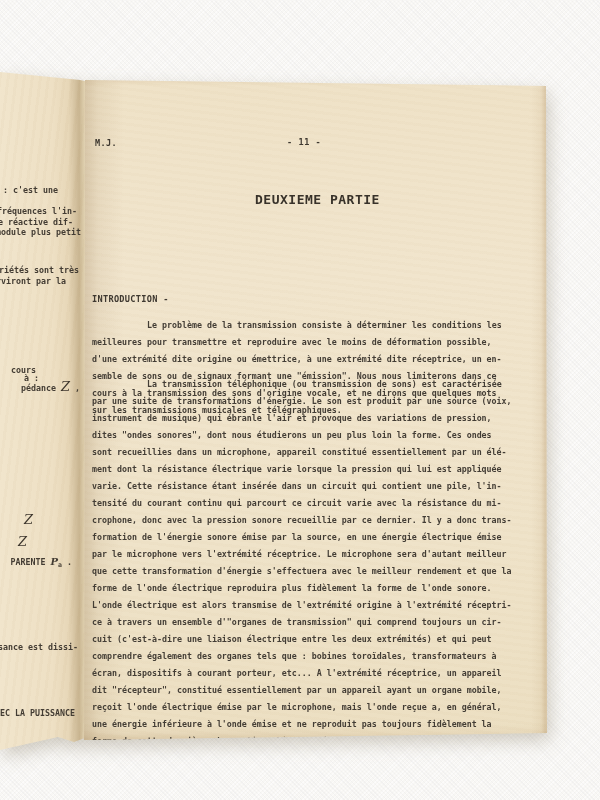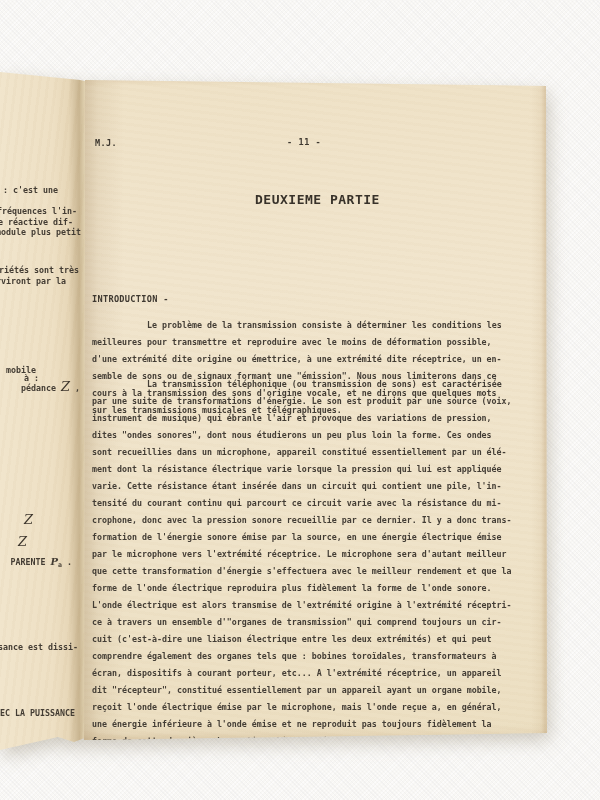--- a/index.html
+++ b/index.html
@@ -79,21 +79,21 @@
       <div class="lp-frag" style="top:151px;right:17px;">te réactive dif-</div>
       <div class="lp-frag" style="top:161px;right:9px;">. module plus petit</div>
       <div class="lp-frag" style="top:199px;right:11px;">priétés sont très</div>
       <div class="lp-frag" style="top:210px;right:24px;">rviront par la</div>
 
       <div class="lp-frag" style="top:285px;right:10px;margin-top:28px;">
         <span>pédance</span>
         <span class="script-z">Z</span>
         <span>,</span>
       </div>
-      <div class="lp-frag" style="top:299px;right:54px;">mobile</div>
+      <div class="lp-frag" style="top:299px;right:54px;">cours</div>
       <div class="lp-frag" style="top:307px;right:51px;">à :</div>
 
       <div class="lp-frag script-z" style="top:446px;right:57px;">Z</div>
       <div class="lp-frag script-z" style="top:468px;right:63px;">Z</div>
 
       <div class="lp-frag apparente" style="top:490px;right:18px;padding-left:12px;">
         <span>PARENTE</span>
         <span class="psym">P</span><span class="sub">a</span><span> .</span>
       </div>
 

